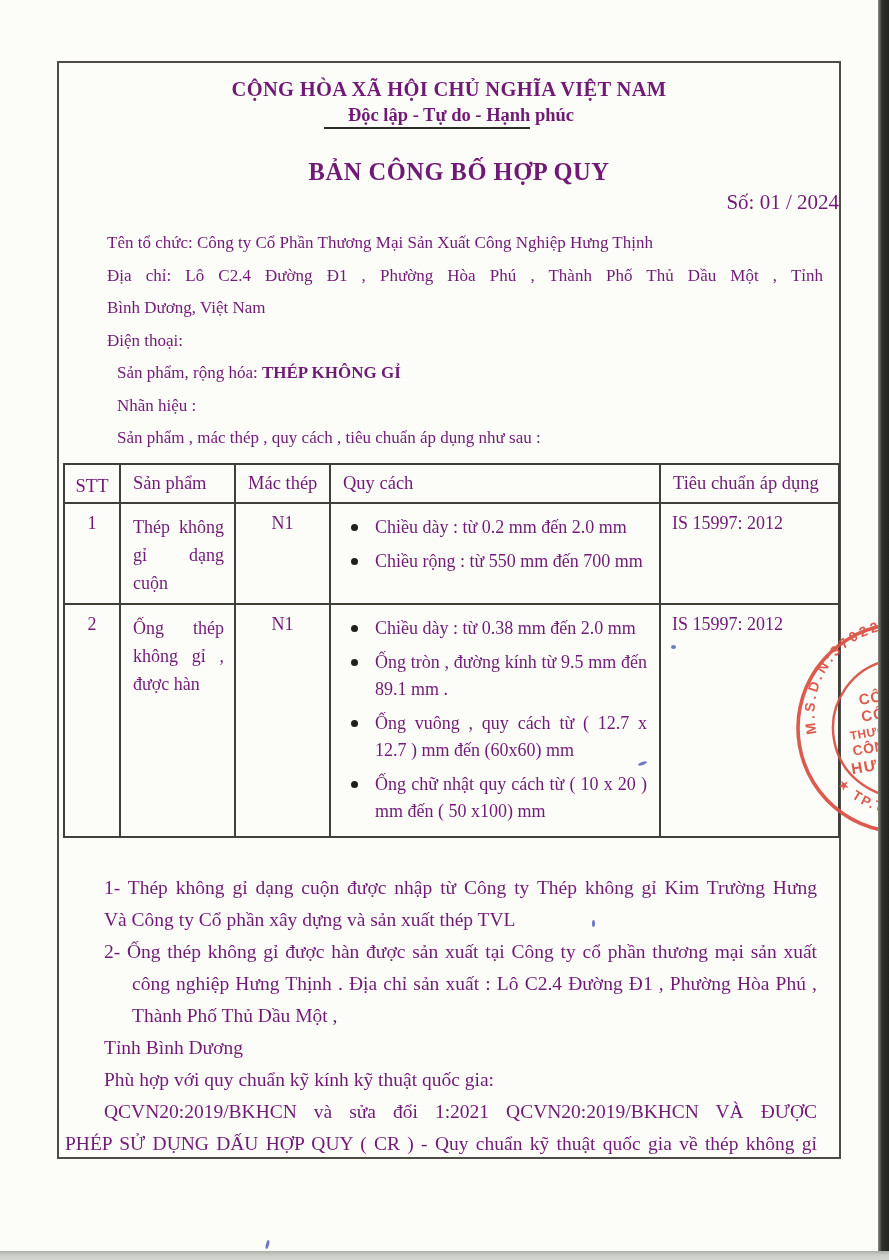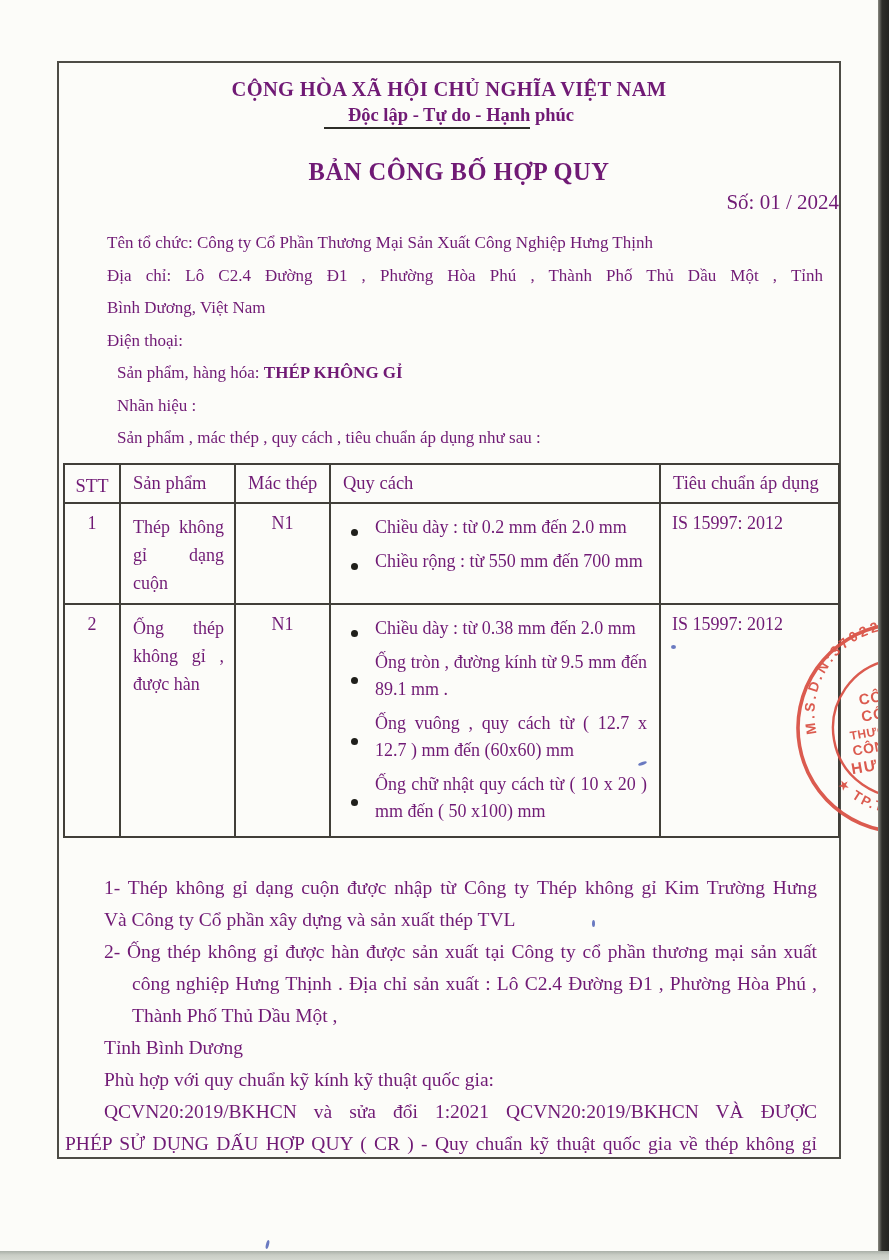--- a/index.html
+++ b/index.html
@@ -61,21 +61,21 @@
   .col-spec{width:330px;}
   .col-std{width:179px;}
   td.c-stt{text-align:center;padding-top:9px !important;}
   tr.hdr td.c-stt{text-align:center;padding-left:0 !important;}
   td.c-prod{padding:9px 10px 4px 12px !important;text-align:justify;line-height:28px;}
   td.c-grade{text-align:center;padding-top:9px !important;}
   td.c-spec{padding:10px 12px 4px 16px !important;}
   td.c-std{padding:9px 4px 4px 11px !important;}
   .row-1{height:101px;}
   .row-2{height:230px;}
-  .spec-item{display:flex;margin-bottom:7px;align-items:center;}
+  .spec-item{display:flex;margin-bottom:7px;}
   .bullet-dot{flex:none;width:7px;height:7px;border-radius:50%;background:#1f1f1b;margin:10px 0 0 4px;}
   .spec-text{flex:1;margin-left:17px;text-align:justify;line-height:27px;}
 
   
   .notes-block{margin:34px 22px 0 45px;font-size:19.5px;line-height:32px;}
   .note-ind{margin-left:28px;}
   .qcvn{margin-left:-39px;}
   .qcvn .first{text-indent:39px;}
 
   
@@ -102,21 +102,21 @@
     </div>
 
     <div class="doc-title">BẢN CÔNG BỐ HỢP QUY</div>
     <div class="doc-number">Số: 01 / 2024</div>
 
     <div class="info-block">
       <div class="info-line">Tên tổ chức: Công ty Cổ Phần Thương Mại Sản Xuất Công Nghiệp Hưng Thịnh</div>
       <div class="info-line jline">Địa chỉ: Lô C2.4 Đường Đ1 , Phường Hòa Phú , Thành Phố Thủ Dầu Một , Tỉnh</div>
       <div class="info-line">Bình Dương, Việt Nam</div>
       <div class="info-line">Điện thoại:</div>
-      <div class="info-line indent-10"><span>Sản phẩm, hàng hóa: </span><span class="bold">THÉP KHÔNG GỈ</span></div>
+      <div class="info-line indent-10"><span>Sản phẩm, rộng hóa: </span><span class="bold">THÉP KHÔNG GỈ</span></div>
       <div class="info-line indent-10">Nhãn hiệu :</div>
       <div class="info-line indent-10">Sản phẩm , mác thép , quy cách , tiêu chuẩn áp dụng như sau :</div>
     </div>
 
     <table class="spec-table">
       <tbody>
           <tr class="hdr">
         <td class="col-stt c-stt">STT</td>
         <td class="col-prod">Sản phẩm</td>
         <td class="col-grade">Mác thép</td>

